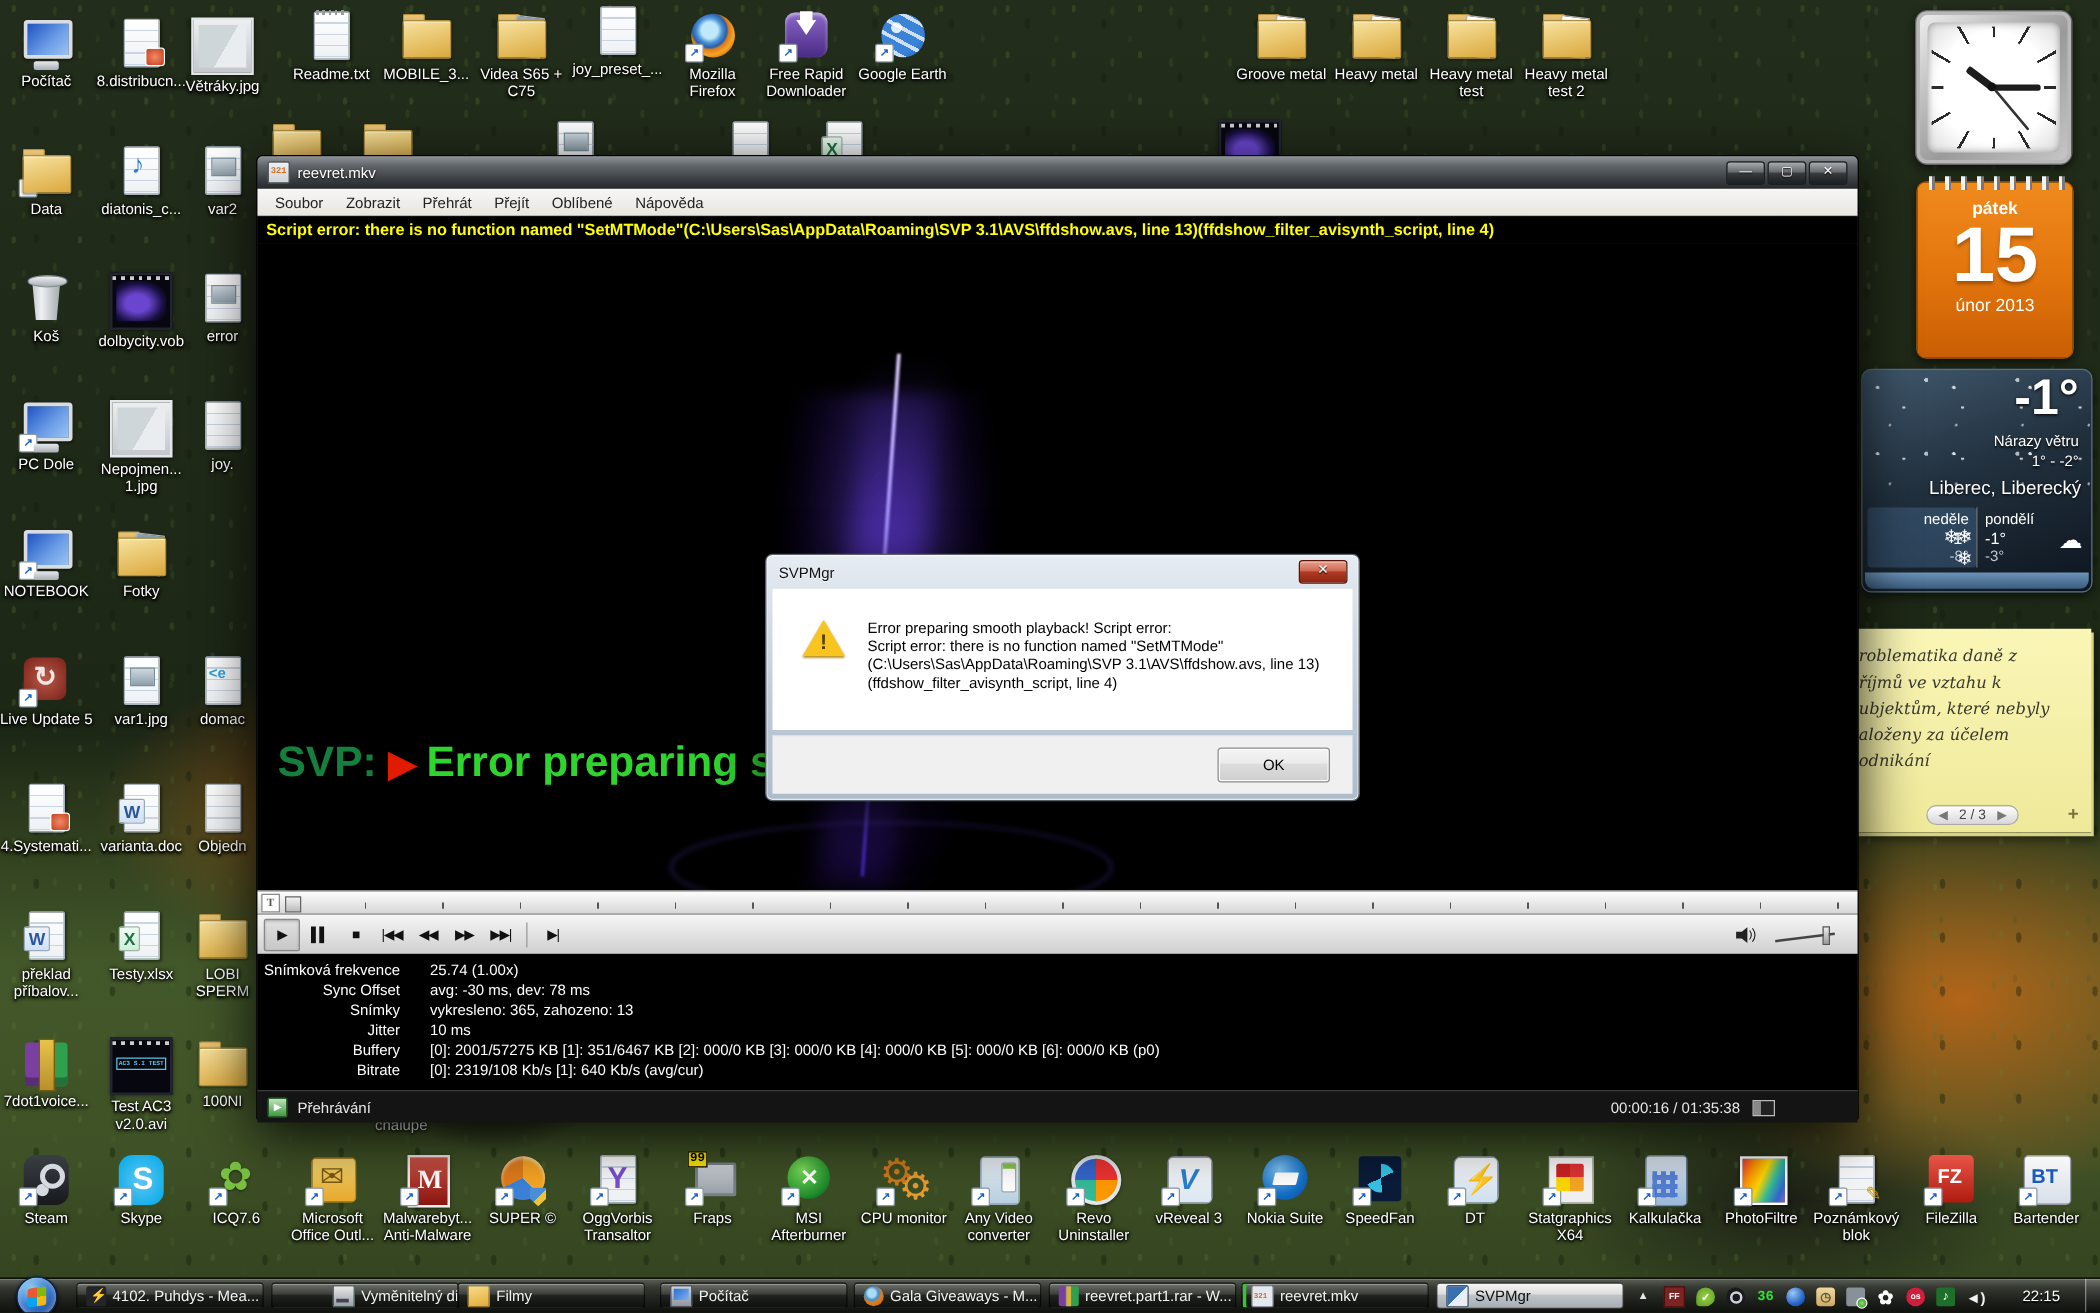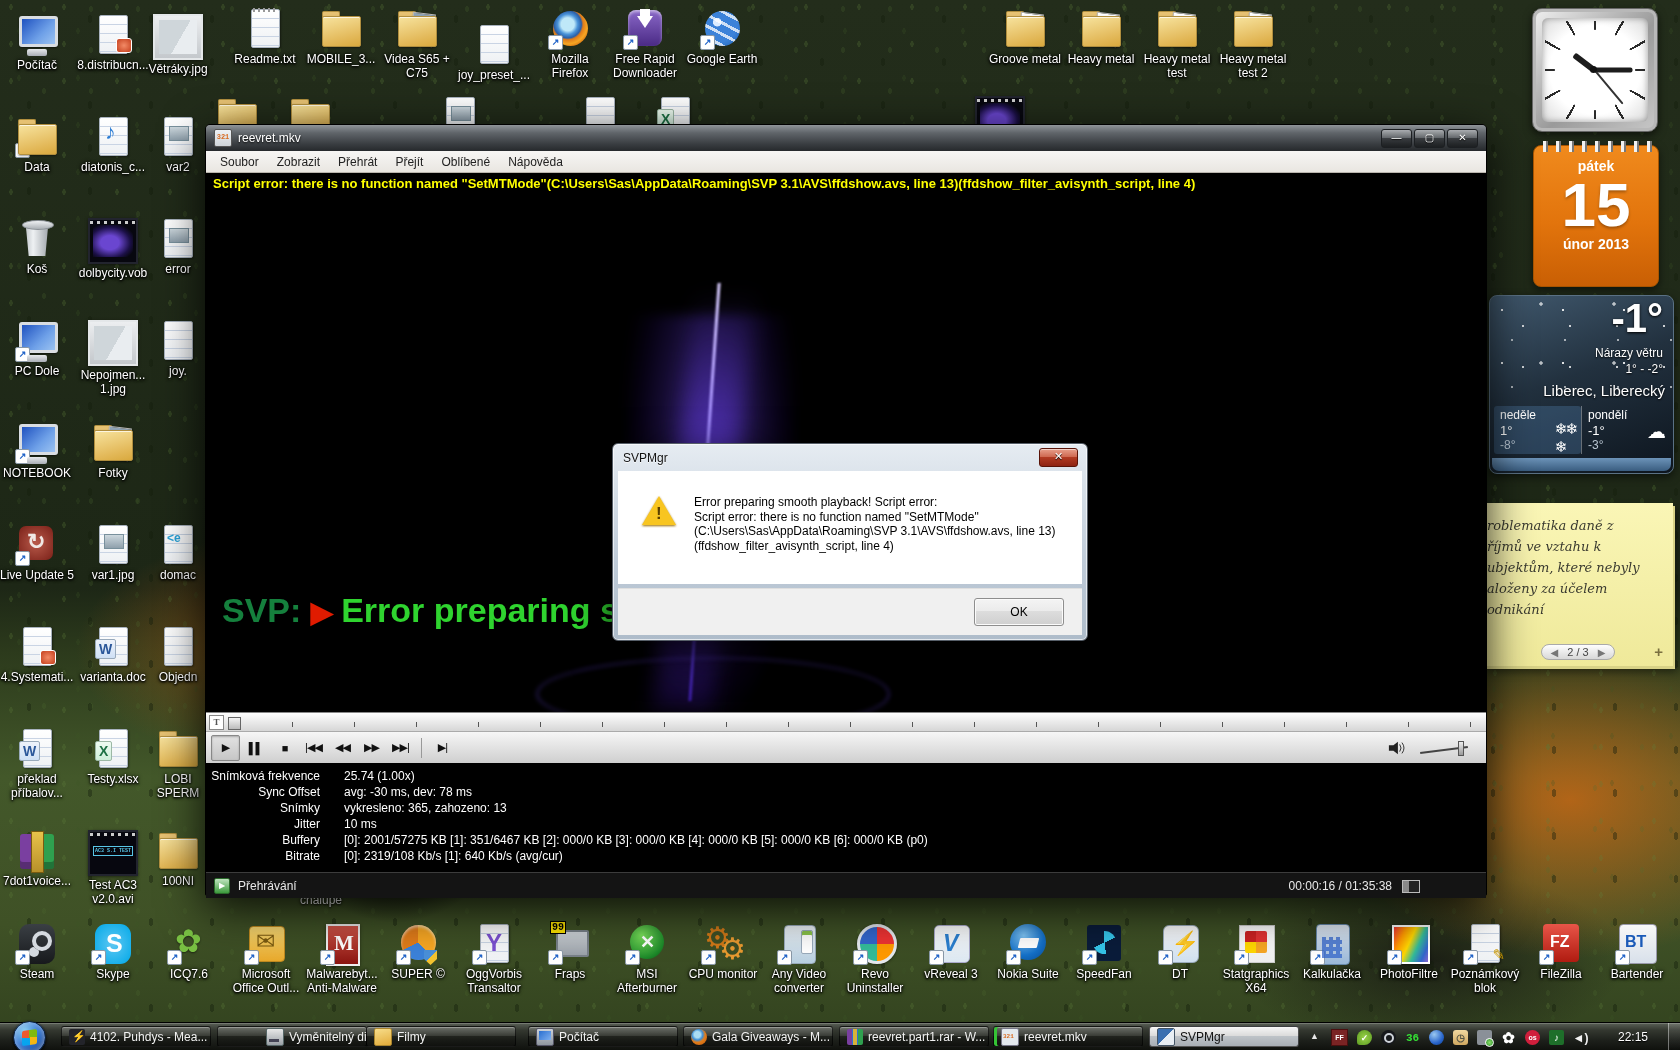--- a/index.html
+++ b/index.html
@@ -160,36 +160,36 @@
   .h-hour{left:49px;top:27px;width:6px;height:25px;transform:rotate(307deg);}
   .h-min{left:50px;top:14px;width:5px;height:38px;transform:rotate(90deg);}
   .h-sec{left:51.5px;top:8px;width:1.5px;height:44px;background:#333;transform:rotate(140deg);}
   .cdot{position:absolute;left:48px;top:48px;width:7px;height:7px;border-radius:50%;background:#111;}
   #calg{left:1533px;top:145px;width:124px;height:140px;border-radius:8px;color:#fff;text-align:center;
     background:linear-gradient(#f08a1d,#e2740c 55%,#c95f04);border:1px solid #a85400;box-shadow:0 3px 8px rgba(0,0,0,.55);}
   #calg::before{content:"";position:absolute;left:6px;right:6px;top:-5px;height:11px;
     background:repeating-linear-gradient(90deg,transparent 0 3px,#f2f2f2 3px 6px,#777 6px 8px,transparent 8px 13px);}
   .cal-weekday{margin-top:12px;font-size:14px;font-weight:bold;}
   .cal-day{font-size:62px;font-weight:bold;line-height:62px;text-shadow:0 2px 3px rgba(0,0,0,.3);}
-  .cal-month{font-size:14px;font-weight:bold;}
+  .cal-month{font-size:14px;font-weight:normal;}
   #weatherg{left:1489px;top:295px;width:183px;height:177px;border-radius:8px;color:#fff;
     background:linear-gradient(160deg,#41596e 0%,#22313f 45%,#0d151e 100%);border:1px solid #5a7184;box-shadow:0 3px 8px rgba(0,0,0,.55);}
   #weatherg .snow{position:absolute;left:0;right:0;top:0;height:100px;opacity:.85;border-radius:8px 8px 0 0;background-image:
     radial-gradient(2.5px 2.5px at 12px 14px,#fff 50%,transparent 60%),
     radial-gradient(2px 2px at 33px 30px,rgba(255,255,255,.9) 50%,transparent 60%),
     radial-gradient(3px 3px at 51px 8px,rgba(255,255,255,.8) 50%,transparent 60%),
     radial-gradient(2px 2px at 22px 44px,rgba(255,255,255,.7) 50%,transparent 60%);
     background-size:61px 53px,47px 41px,73px 59px,53px 47px;}
   .w-temp{position:absolute;right:10px;top:0px;font-size:40px;font-weight:bold;text-shadow:0 1px 3px #000;}
   .w-windl{position:absolute;right:10px;top:50px;font-size:12px;text-shadow:0 1px 2px #000;}
   .w-windr{position:absolute;right:10px;top:66px;font-size:12px;text-shadow:0 1px 2px #000;}
   .w-loc{position:absolute;right:8px;top:86px;font-size:15px;text-shadow:0 1px 2px #000;}
   .w-days{position:absolute;left:4px;right:4px;top:110px;height:48px;display:flex;}
   .w-day{flex:1;position:relative;padding:2px 6px;font-size:12px;}
-  .w-day:first-child{background:rgba(90,140,190,.3);border-radius:3px;}
+  .w-day:first-child{background:rgba(90,140,190,.3);border-radius:3px;text-align:right;}
   .w-day+.w-day{border-left:1px solid rgba(255,255,255,.35);}
   .w-day .dn{display:block;margin-bottom:1px;}
   .w-day .hi{font-size:13px;display:block;}
   .w-day .lo{color:#b9c6d2;display:block;}
   .w-ic{position:absolute;right:5px;top:14px;font-size:15px;letter-spacing:-2px;}
   .w-bar{position:absolute;left:2px;right:2px;bottom:2px;height:13px;border-radius:0 0 7px 7px;
     background:linear-gradient(#6c93b8,#3a5d80);}
   #noteg{left:1483px;top:503px;width:190px;height:163px;background:linear-gradient(#faf6b6,#efe99a);
     box-shadow:2px 3px 0 #d8d287,4px 6px 8px rgba(0,0,0,.45);}
   .note-text{padding:12px 8px 0 4px;font:italic 13px/21px "DejaVu Serif",serif;color:#3a3a30;}
@@ -458,21 +458,21 @@
         <div class="ico k-folder"></div>
         <div class="dlabel">MOBILE_3...</div>
       </div>
       <div class="dcell" style="left: 417px; top: 8px;">
         <div class="ico k-folderphotos">
           <span class="sheet"></span>
         </div>
         <div class="dlabel">Videa S65 +
 C75</div>
       </div>
-      <div class="dcell" style="left: 494px; top: 24px;">
+      <div class="dcell" style="left: 494px; top: 4px;">
         <div class="ico k-file"></div>
         <div class="dlabel">joy_preset_...</div>
       </div>
       <div class="dcell" style="left: 570px; top: 8px;">
         <div class="ico k-firefox">
           <span class="sc">↗</span>
         </div>
         <div class="dlabel">Mozilla
 Firefox</div>
       </div>

